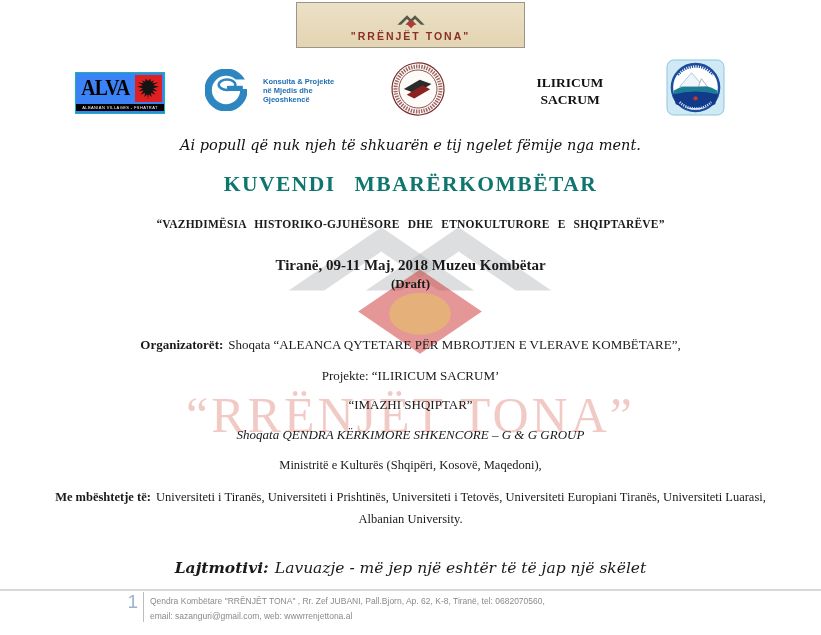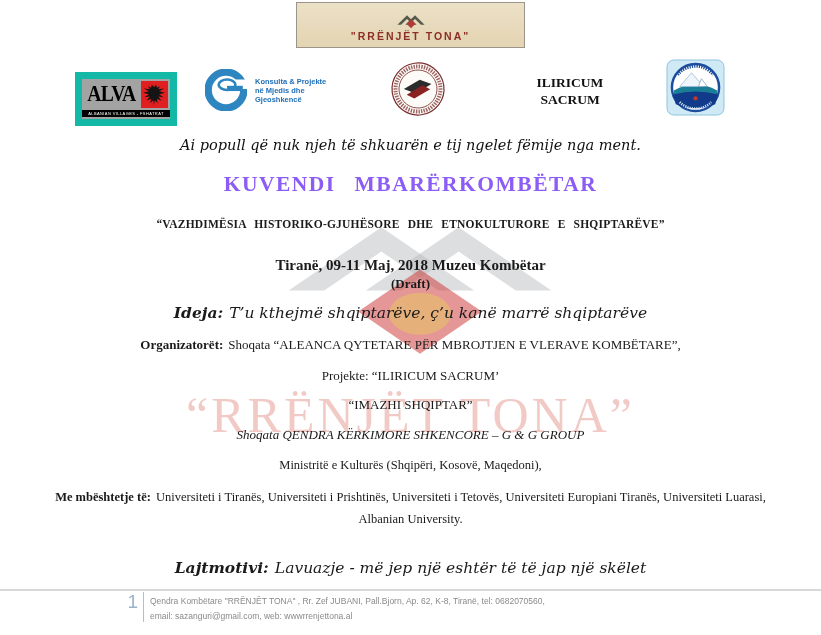--- a/index.html
+++ b/index.html
@@ -8,38 +8,38 @@
   .abs{position:absolute;}
   .line{position:absolute;left:0;width:100%;text-align:center;white-space:nowrap;z-index:3;}
 
   
   .banner{left:296px;top:2px;width:227px;height:44px;background:linear-gradient(180deg,#ece0c6,#e3d4b2);
           border:1px solid #9a948a;display:flex;flex-direction:column;align-items:center;justify-content:center;z-index:3;}
   .banner-title{font-family:"Liberation Sans",sans-serif;font-weight:bold;font-size:10.5px;
                 color:#8c2f26;letter-spacing:2px;margin-top:-2px;}
 
   
-  .alva{left:75px;top:72px;width:88px;height:40px;border:7px solid #14b8a6;background:#a3a3a3;z-index:3;}
+  .alva{left:75px;top:72px;width:88px;height:40px;border:1px solid #14b8a6;background:#3b82f6;z-index:3;}
   .alva-top{display:flex;height:31px;}
   .alva-word{flex:1;font-family:"Liberation Serif",serif;font-weight:bold;font-size:24px;line-height:29px;
              text-align:center;letter-spacing:-1px;transform:scaleX(.82);color:#000;}
   .alva-flag{width:33px;height:27px;background:#e02020;margin:2px 2px 0 0;display:flex;align-items:center;justify-content:center;}
   .alva-strip{height:7px;background:#000;color:#fff;font-family:"Liberation Sans",sans-serif;
               font-size:4px;line-height:7px;text-align:center;letter-spacing:.4px;overflow:hidden;}
   .geo{left:205px;top:66px;width:130px;height:48px;display:flex;align-items:center;z-index:3;}
   .geo-text{font-family:"Liberation Sans",sans-serif;font-weight:bold;font-size:7.5px;line-height:9px;
-            color:#1f6eb5;margin-left:8px;}
+            color:#1f6eb5;margin-left:16px;}
   .seal{left:368px;top:60px;z-index:3;}
   .iliricum{left:505px;top:74px;width:130px;text-align:center;font-weight:bold;font-size:13.5px;
             line-height:17px;color:#111;z-index:3;}
   .emblem{left:666px;top:59px;z-index:3;}
 
   
   .quote{top:137px;font-style:italic;font-family:"DejaVu Serif",serif;font-size:14.5px;color:#111;}
-  .title{top:172px;font-weight:bold;font-size:21.5px;letter-spacing:1.5px;word-spacing:12px;color:#8b5cf6;}
+  .title{top:172px;font-weight:bold;font-size:21.5px;letter-spacing:1.5px;word-spacing:12px;color:#0f766e;}
   .subtitle{top:218px;font-weight:bold;font-size:11.5px;word-spacing:5px;letter-spacing:.2px;}
   .venue{top:257px;font-weight:bold;font-size:15px;}
   .draft{top:276px;font-weight:bold;font-size:13px;}
   .idea{top:303px;font-size:15.5px;}
   .org1{top:337px;font-size:13px;}
   .org2{top:368px;font-size:13px;}
   .org3{top:397px;font-size:13px;}
   .org4{top:427px;font-size:13px;font-style:italic;}
   .org5{top:458px;font-size:12.5px;}
   .support{position:absolute;left:33px;top:486px;width:755px;text-align:center;font-size:12.5px;
@@ -141,23 +141,20 @@
       <path d="M14 44 A23 23 0 0 0 46 44" fill="none" stroke="#cfe3f2" stroke-width="2.5" stroke-dasharray="1.2 1.1"></path>
     </svg>
   </div>
 
   <div class="line quote">Ai popull që nuk njeh të shkuarën e tij ngelet fëmije nga ment.</div>
   <div class="line title">KUVENDI MBARËRKOMBËTAR</div>
   <div class="line subtitle">“VAZHDIMËSIA HISTORIKO-GJUHËSORE DHE ETNOKULTURORE E SHQIPTARËVE”</div>
   <div class="line venue">Tiranë, 09-11 Maj, 2018 Muzeu Kombëtar</div>
   <div class="line draft">(Draft)</div>
 
-  <div class="line idea">
-    <span class="lbl-bi">Ideja:</span><span class="script">T’u kthejmë shqiptarëve, ç’u kanë marrë shqiptarëve</span>
-  </div>
 
   <div class="line org1">
     <span class="lbl-b">Organizatorët:</span><span>Shoqata “ALEANCA QYTETARE PËR MBROJTJEN E VLERAVE KOMBËTARE”,</span>
   </div>
 
   <div class="line org2">Projekte: “ILIRICUM SACRUM’</div>
   <div class="line org3">“IMAZHI SHQIPTAR”</div>
   <div class="line org4">Shoqata QENDRA KËRKIMORE SHKENCORE – G &amp; G GROUP</div>
   <div class="line org5">Ministritë e Kulturës (Shqipëri, Kosovë, Maqedoni),</div>
 

